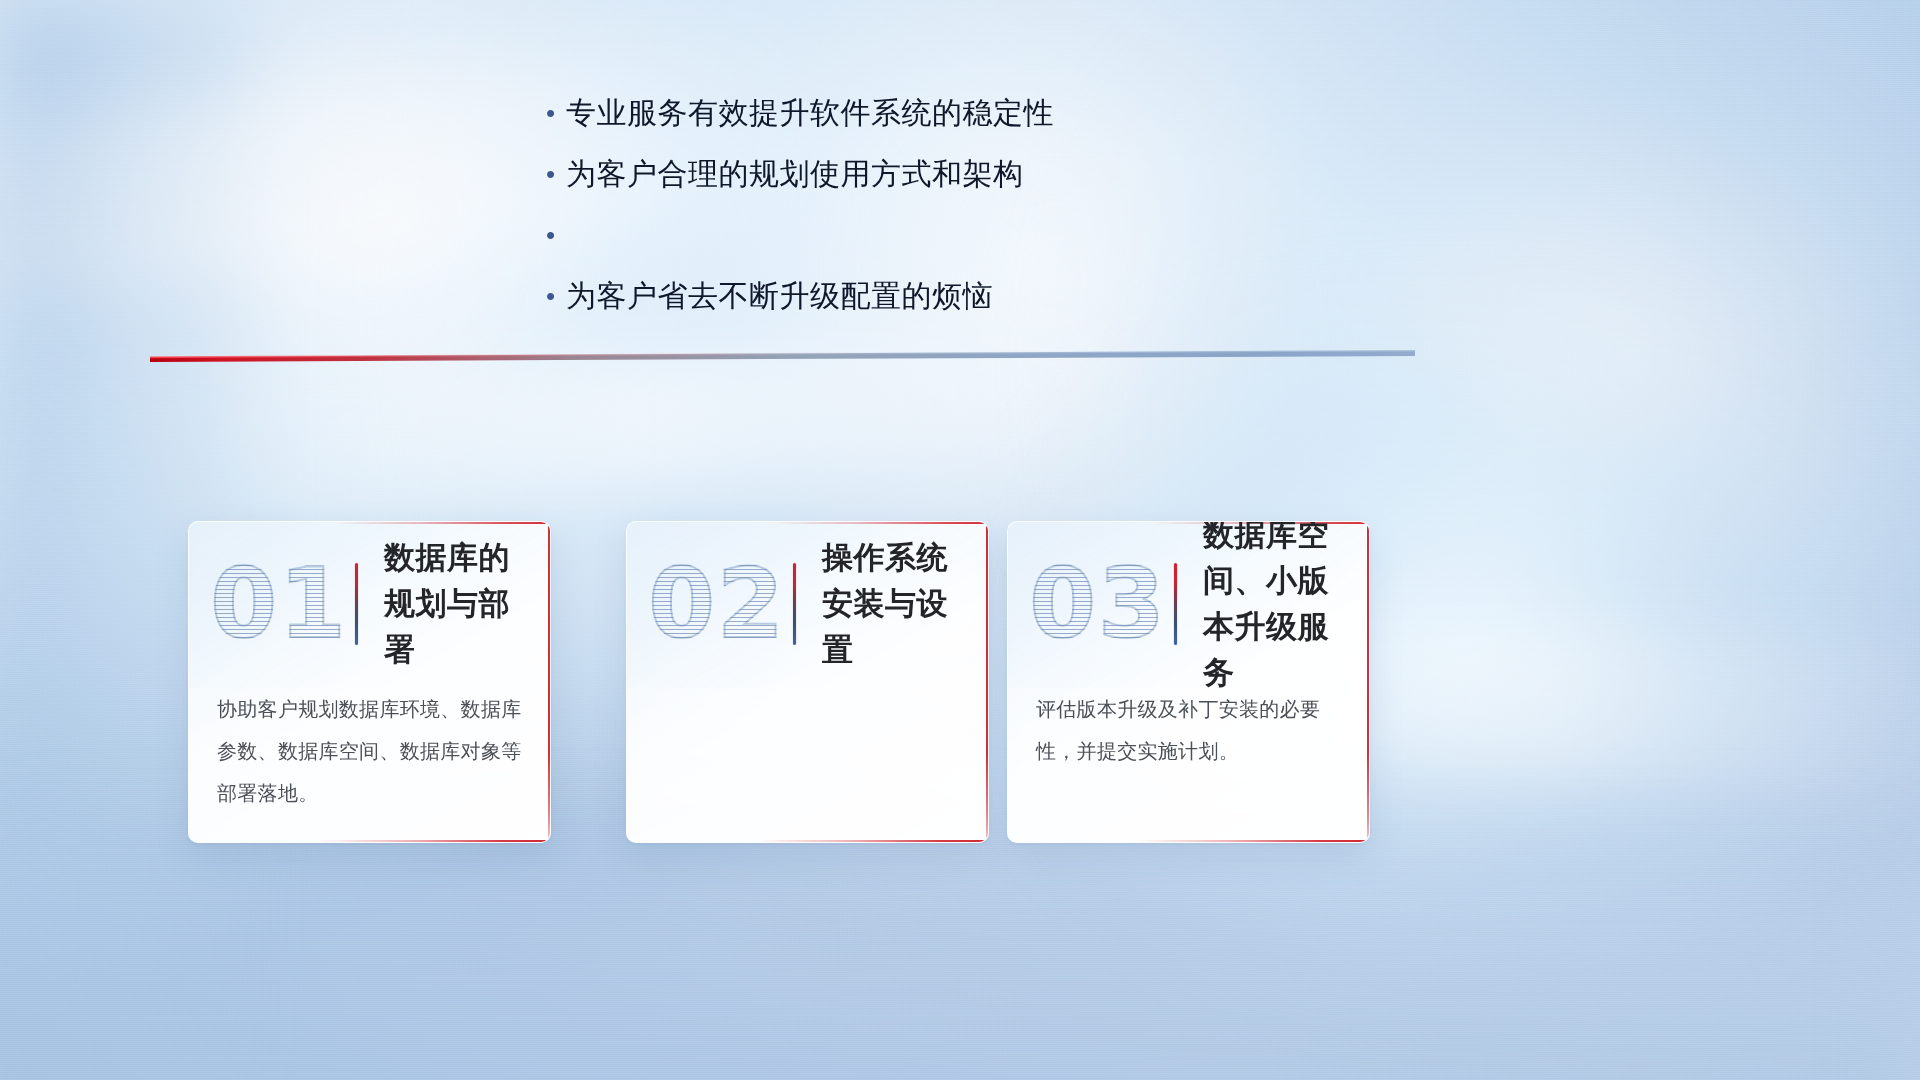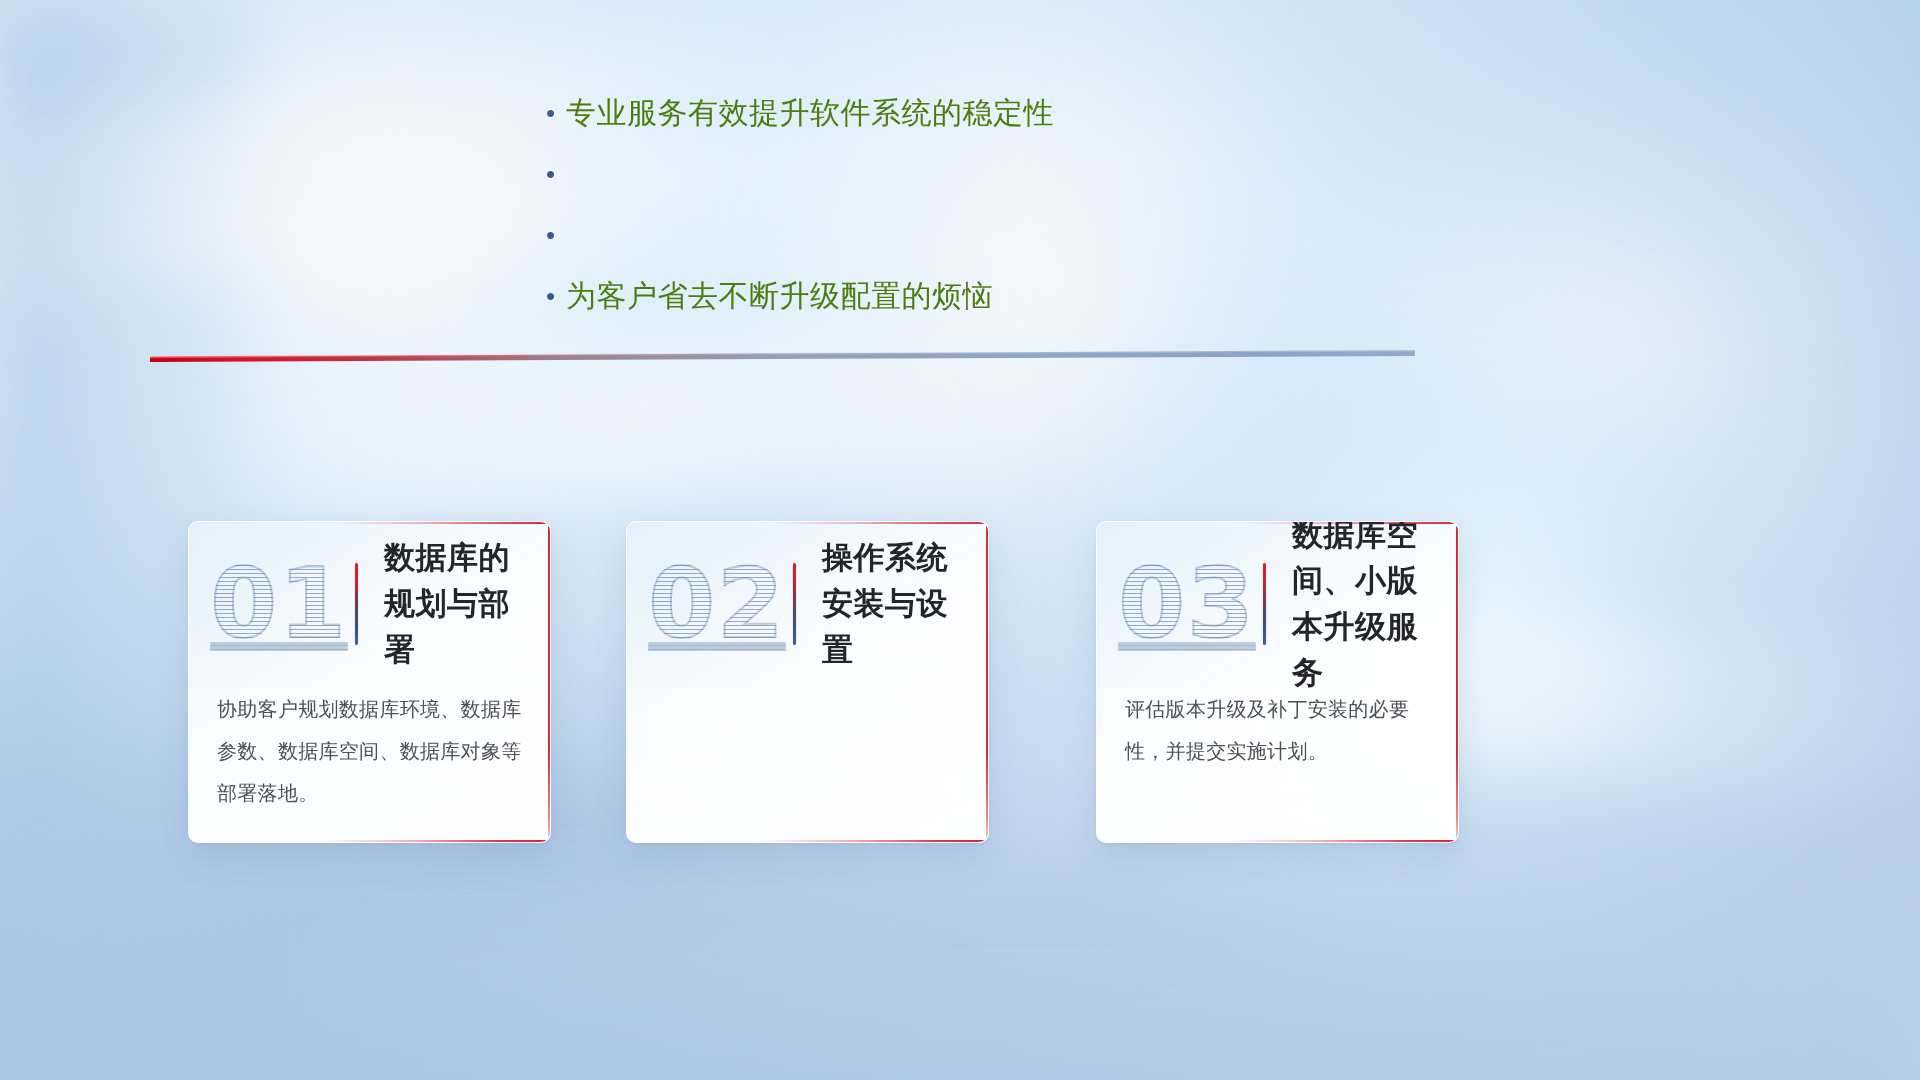--- a/index.html
+++ b/index.html
@@ -83,21 +83,21 @@
   .bullet{
     display:flex;align-items:flex-start;
     margin-bottom:19px;
   }
   .bullet-dot{
     width:26px;flex:0 0 26px;
     color:#3c5790;font-size:26px;line-height:42px;
     text-align:left;padding-left:6px;
   }
   .bullet-text{
-    color:#4d7c0f;
+    color:#0f172a;
     font-size:30px;
     line-height:42px;
     letter-spacing:.5px;
     font-weight:400;
     white-space:nowrap;
   }
 
   
   .wedge-wrap{
     position:absolute;left:150px;top:344px;width:1265px;height:22px;
@@ -116,21 +116,21 @@
       linear-gradient(152deg, rgba(255,255,255,.80) 0%, rgba(250,253,255,.88) 22%, rgba(255,255,255,.96) 52%, rgba(255,255,255,.99) 100%);
     box-shadow:
       0 2px 3px rgba(96,130,175,.10),
       0 14px 34px rgba(86,122,170,.16);
     border:1px solid rgba(255,255,255,.85);
     overflow:hidden;
     backdrop-filter:blur(6px);
   }
   .card-1{left:188px;}
   .card-2{left:626px;}
-  .card-3{left:1096px;}
+  .card-3{left:1007px;}
 
   
   .card-accent-r{
     position:absolute;right:0;top:0;width:2px;height:100%;
     background:linear-gradient(to bottom, rgba(208,35,46,.95) 0%, rgba(208,35,46,.95) 72%, rgba(208,35,46,.55) 92%, rgba(208,35,46,.25) 100%);
   }
   .card-accent-b{
     position:absolute;left:0;bottom:0;height:2px;width:100%;
     background:linear-gradient(to right, rgba(208,35,46,0) 0%, rgba(208,35,46,0) 36%, rgba(208,35,46,.35) 62%, rgba(208,35,46,.88) 86%, rgba(208,35,46,.98) 100%);
   }
@@ -165,21 +165,20 @@
     -webkit-text-stroke:2px rgba(110,140,180,.42);
     background-image:repeating-linear-gradient(
       0deg,
       rgba(92,122,166,.62) 0px,
       rgba(92,122,166,.62) 1px,
       rgba(255,255,255,0) 1px,
       rgba(255,255,255,0) 4px);
     -webkit-background-clip:text;
     background-clip:text;
     user-select:none;
-    text-decoration:underline;
   }
 
   .divider{
     width:3px;flex:0 0 3px;height:82px;
     border-radius:2px;
     background:linear-gradient(to bottom,
       #d4202e 0%, #cc2230 22%, #8a3347 40%,
       #4f4a5c 58%, #3c5176 76%, #3e63a6 100%);
     margin-right:26px;
     box-shadow:0 0 2px rgba(0,0,0,.18);
@@ -224,20 +223,21 @@
 
   <div class="bullets">
 
     <div class="bullet">
       <span class="bullet-dot">•</span>
       <span class="bullet-text">专业服务有效提升软件系统的稳定性</span>
     </div>
 
     <div class="bullet">
       <span class="bullet-dot">•</span>
+      <span class="bullet-text">为客户合理的规划使用方式和架构</span>
     </div>
 
     <div class="bullet">
       <span class="bullet-dot">•</span>
     </div>
 
     <div class="bullet">
       <span class="bullet-dot">•</span>
       <span class="bullet-text">为客户省去不断升级配置的烦恼</span>
     </div>

